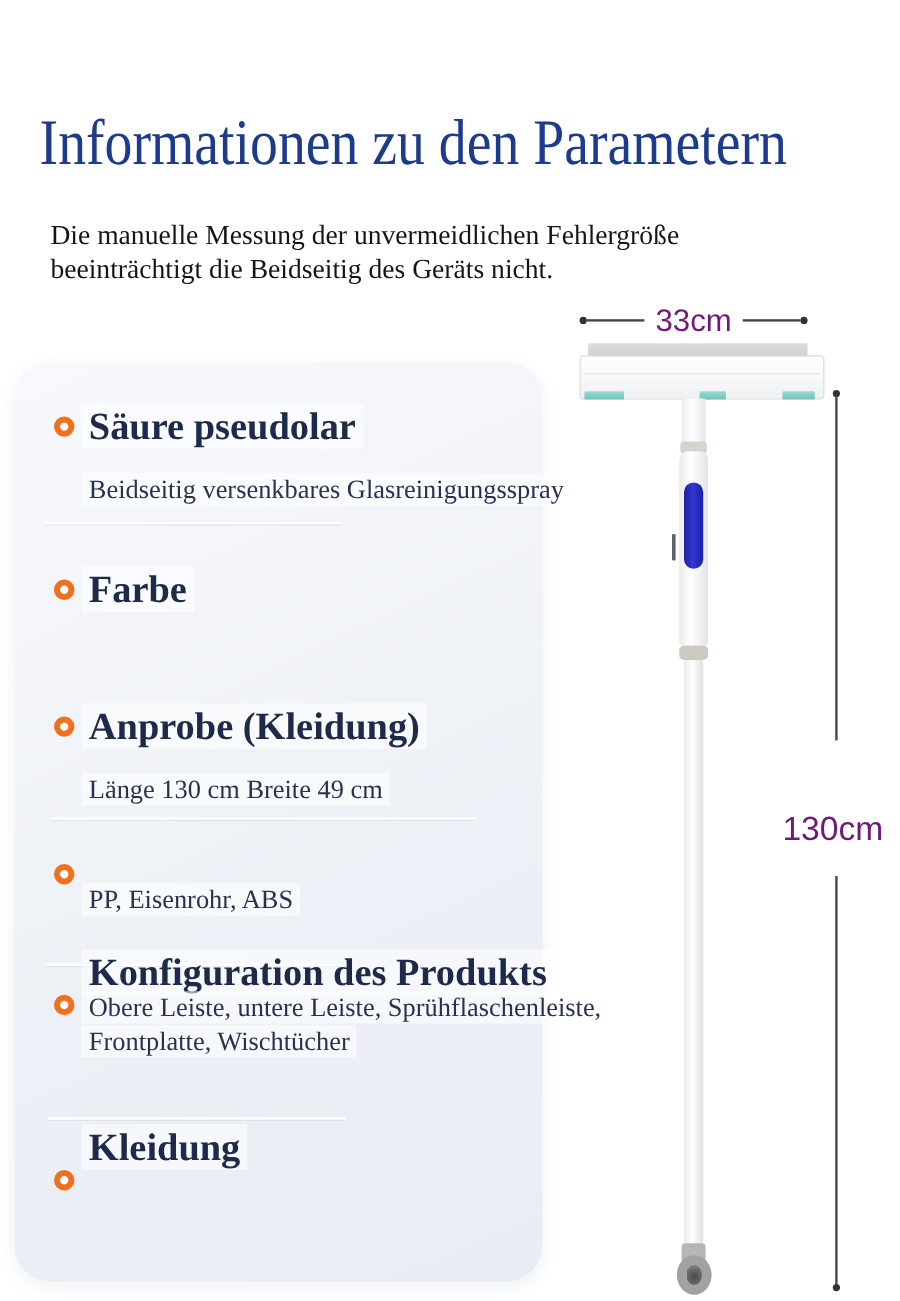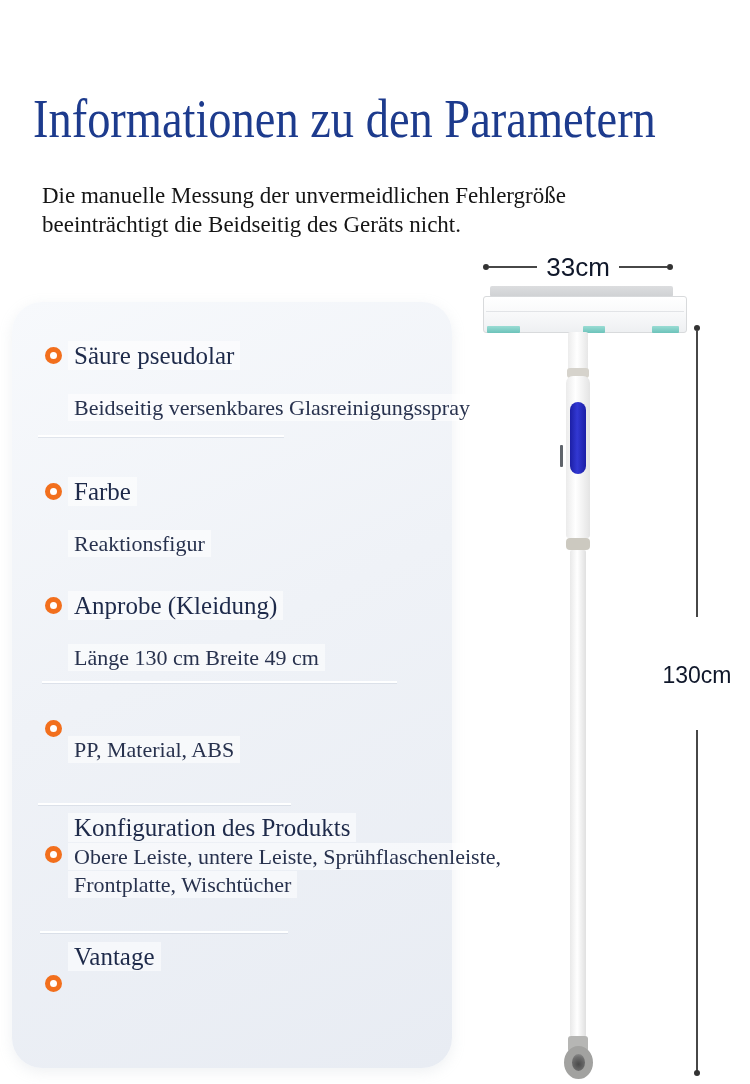--- a/index.html
+++ b/index.html
@@ -60,24 +60,25 @@
     height: 17px;
     border-radius: 50%;
     border: 5px solid #f26f1d;
     background: #ffffff;
     margin-top: 7px;
     margin-right: 12px;
     flex: 0 0 auto;
   }
   .item.low .bullet { margin-top: 34px; }
   .item-label {
-    font-size: 25px;
+    font-size: 32px;
     line-height: 31px;
     color: #1e2a4a;
     width: max-content;
+    font-weight: bold;
   }
   .item-body {
     margin-top: 23px;
     font-size: 22px;
     line-height: 28px;
     color: #28324e;
     white-space: pre-line;
     width: max-content;
   }
   .item.tight .item-body { margin-top: 0; }
@@ -94,22 +95,22 @@
     background: rgba(255,255,255,0.95);
     box-shadow: 0 1px 0 rgba(185,195,210,0.35);
   }
 
   
   .product-figure { position: absolute; left: 440px; top: 240px; width: 310px; height: 844px; }
   .product-figure .abs { position: absolute; }
 
   .dim-label {
     font-family: "Liberation Sans", sans-serif;
-    color: #0f172a;
-    text-align: center;
+    color: #701a75;
+    text-align: left;
   }
   .dim-dot { width: 6px; height: 6px; border-radius: 50%; background: #333; }
   .hline { height: 2px; background: #474747; }
   .vline { width: 2px; background: #474747; }
 
   .dim33 {
     position: absolute; left: 43px; top: 12px; width: 190px;
     display: flex; align-items: center;
   }
   .dim33 .hline { flex: 1 1 auto; }
@@ -146,21 +147,21 @@
   .pole { left: 130px; top: 310px; width: 16px; height: 487px;
     background: linear-gradient(90deg,#e9e9e9,#ffffff 45%,#e0e0e0); border-radius: 2px; }
   .cap-top { left: 128px; top: 796px; width: 20px; height: 16px;
     background: #b6b6b4; border-radius: 3px; }
   .cap-ring { left: 124px; top: 806px; width: 29px; height: 33px;
     border: 8px solid #a2a2a0; border-radius: 50%;
     background: radial-gradient(circle at 50% 60%, #4a4a4a 0%, #6f6f6f 60%, #9a9a9a 100%); }
 
   .dim130-dot-top { left: 254px; top: 85px; }
   .dim130-seg1 { left: 256px; top: 91px; height: 286px; }
-  .dim130-label { left: 212px; top: 419px; width: 90px; font-size: 23px; line-height: 32px; }
+  .dim130-label { left: 212px; top: 435px; width: 90px; font-size: 28px; line-height: 32px; }
   .dim130-seg2 { left: 256px; top: 490px; height: 342px; }
   .dim130-dot-bottom { left: 254px; top: 830px; }
 </style>
 </head>
 <body>
 
 <div class="page">
 
   <h1 class="title">Informationen zu den Parametern</h1>
   <p class="subtitle">Die manuelle Messung der unvermeidlichen Fehlergröße
@@ -175,58 +176,57 @@
         <div class="item-body"><span class="hl">Beidseitig versenkbares Glasreinigungsspray</span></div>
       </div>
     </div>
 
     <div class="divider" style="top:133px;left:26px;width:246px"></div>
 
     <div class="item" style="top:174px">
       <span class="bullet"></span>
       <div class="item-text">
         <div class="item-label"><span class="hl">Farbe</span></div>
-        <div class="item-body"><span class="hl">Reaktionsfigur</span></div>
       </div>
     </div>
 
     <div class="item" style="top:288px">
       <span class="bullet"></span>
       <div class="item-text">
         <div class="item-label"><span class="hl">Anprobe (Kleidung)</span></div>
         <div class="item-body"><span class="hl">Länge 130 cm Breite 49 cm</span></div>
       </div>
     </div>
 
     <div class="divider" style="top:379px;left:30px;width:355px"></div>
 
     <div class="item" style="top:411px">
       <span class="bullet"></span>
       <div class="item-text">
-        <div class="item-body"><span class="hl">PP, Material, ABS</span></div>
+        <div class="item-body"><span class="hl">PP, Eisenrohr, ABS</span></div>
       </div>
     </div>
 
     <div class="divider" style="top:501px;left:26px;width:253px"></div>
 
-    <div class="item tight low" style="top:510px">
+    <div class="item tight low" style="top:493px">
       <span class="bullet"></span>
       <div class="item-text">
         <div class="item-label"><span class="hl">Konfiguration des Produkts</span></div>
         <div class="item-body"><span class="hl">Obere Leiste, untere Leiste, Sprühflaschenleiste,
 Frontplatte, Wischtücher</span></div>
       </div>
     </div>
 
     <div class="divider" style="top:629px;left:28px;width:248px"></div>
 
     <div class="item tight low" style="top:639px">
       <span class="bullet"></span>
       <div class="item-text">
-        <div class="item-label"><span class="hl">Vantage</span></div>
+        <div class="item-label"><span class="hl">Kleidung</span></div>
       </div>
     </div>
 
   </section>
 
   <figure class="product-figure">
 
     <div class="dim33">
       <span class="dim-dot"></span>
       <span class="hline"></span>

